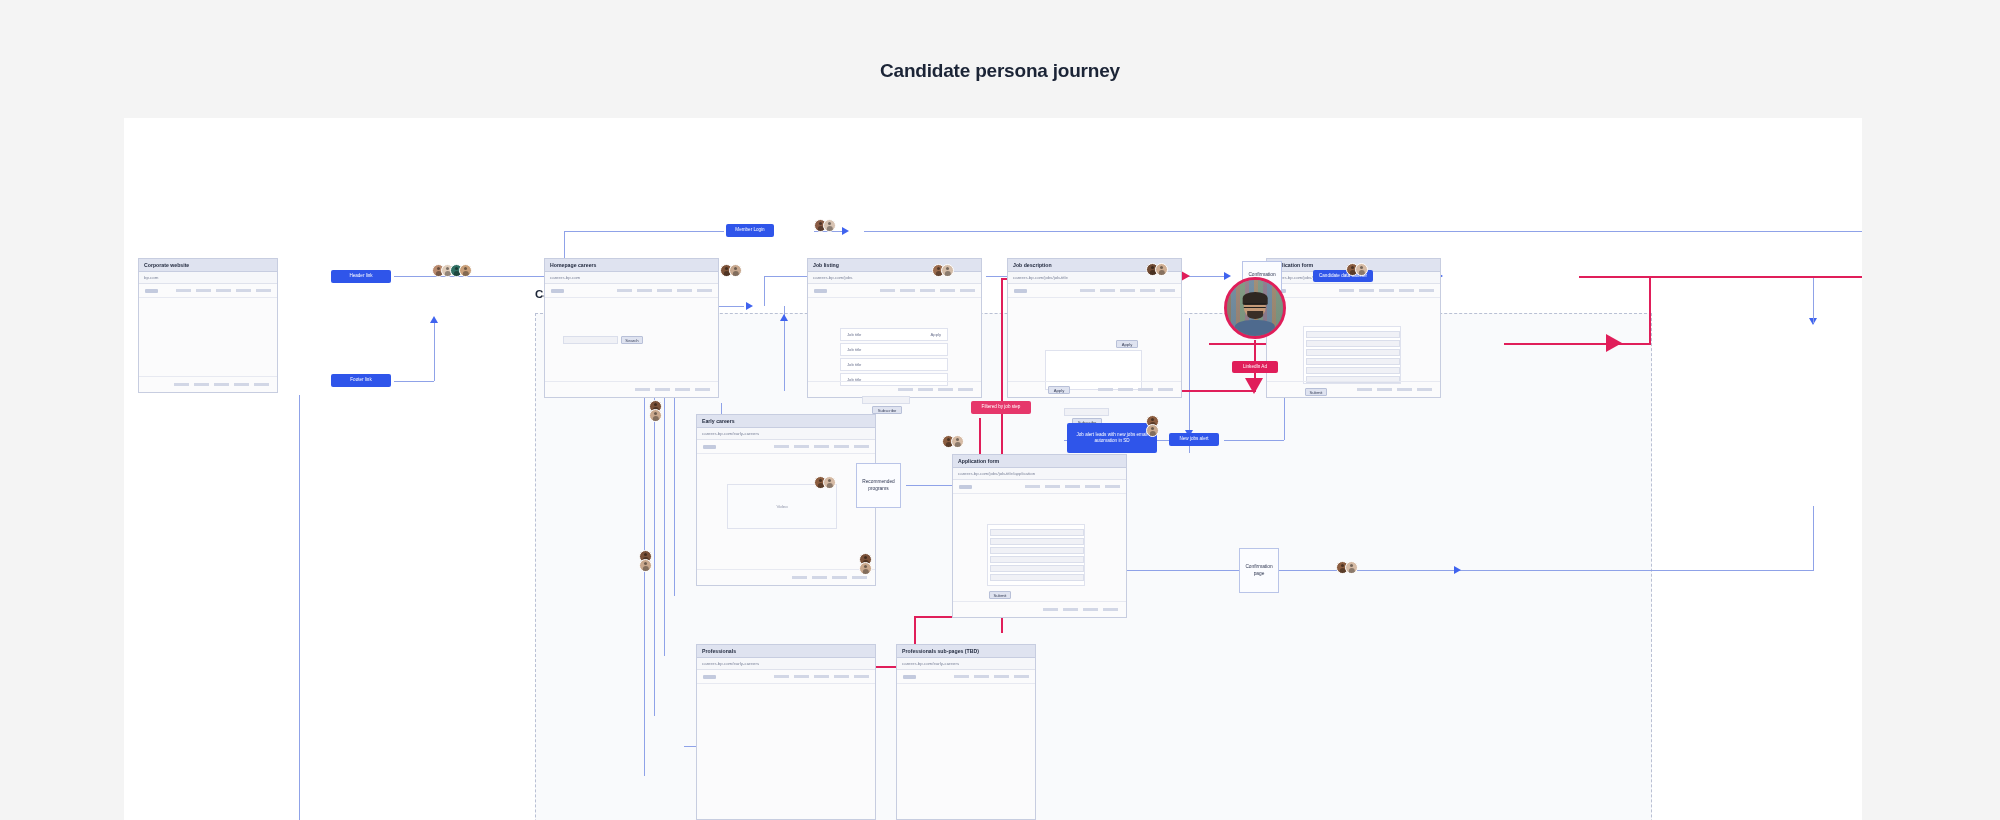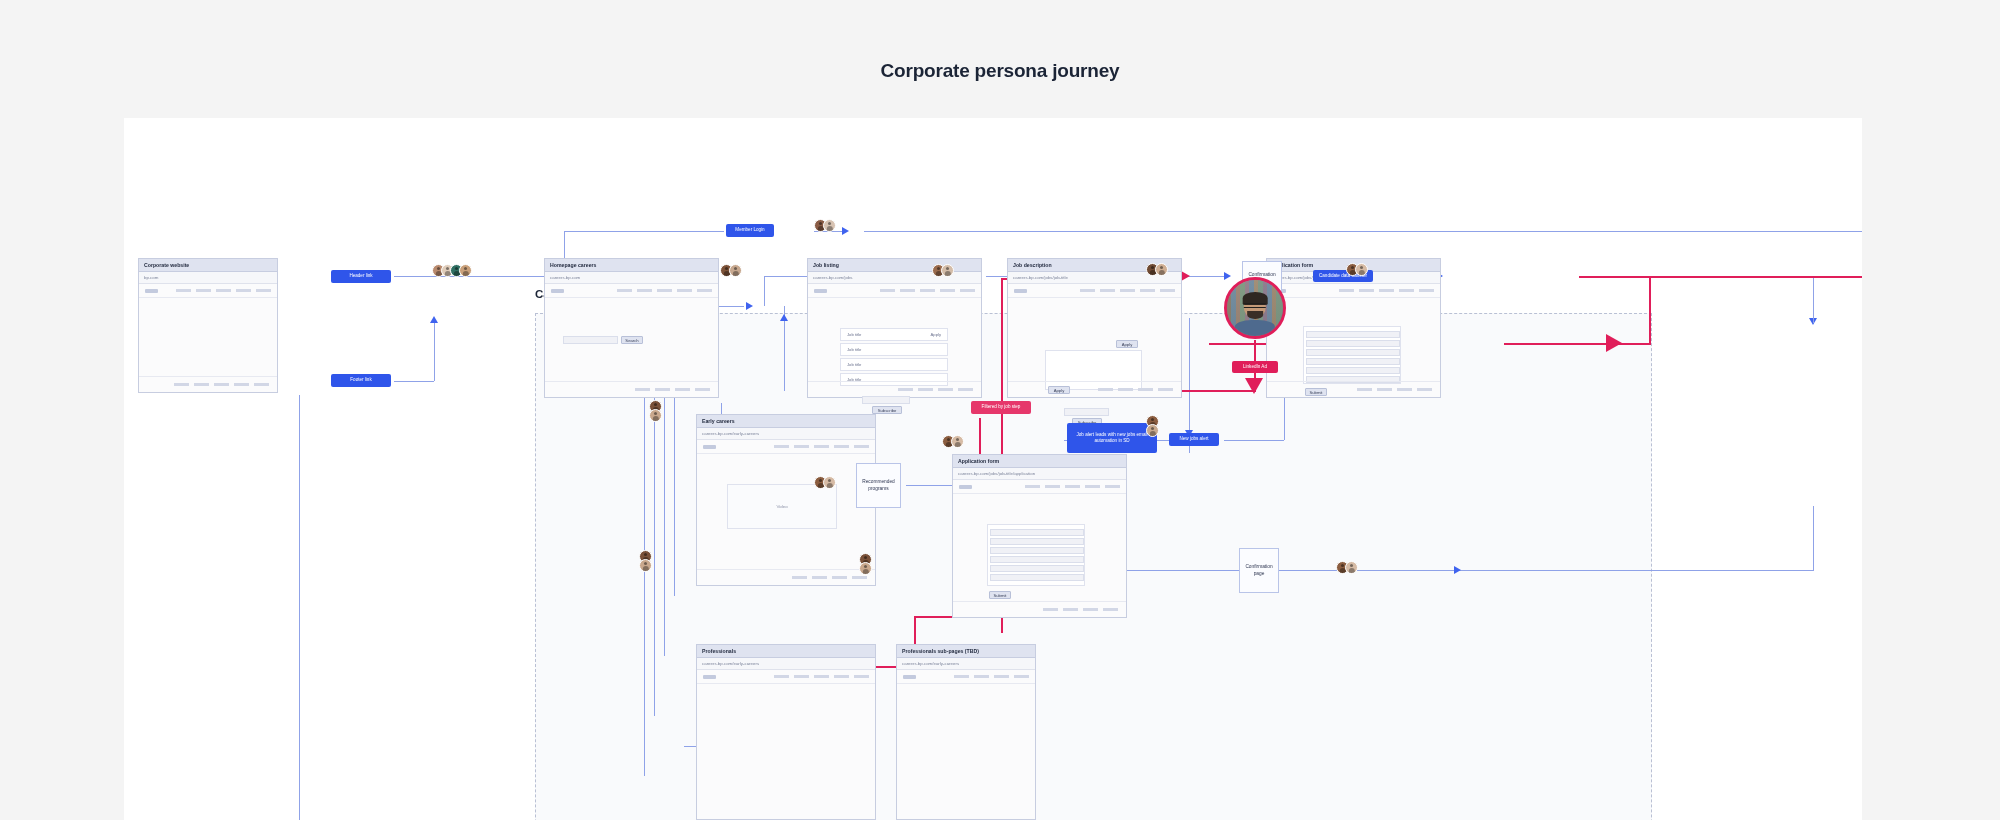--- a/index.html
+++ b/index.html
@@ -170,21 +170,21 @@
     position: absolute; left: 50%; bottom: 0; width: 72%; height: 28%;
     transform: translateX(-50%); border-radius: 42% 42% 0 0;
     background: #4e6a8e;
   }
 </style>
 </head>
 <body>
 
 <div id="root">
 
-  <div class="page-title">Corporate persona journey</div>
+  <div class="page-title">Candidate persona journey</div>
 
   <div class="canvas">
 
     <div class="eco-frame"></div>
     <div class="eco-label">Careers website ecosystem</div>
 
     <div class="ln h" style="left:270px;top:158px;width:75px;"></div>
     <div class="ln h" style="left:395px;top:158px;width:65px;"></div>
     <div class="arrow r-blue" style="left:462px;top:153.5px;"></div>
     <div class="ln h" style="left:300px;top:158px;width:160px;"></div>

